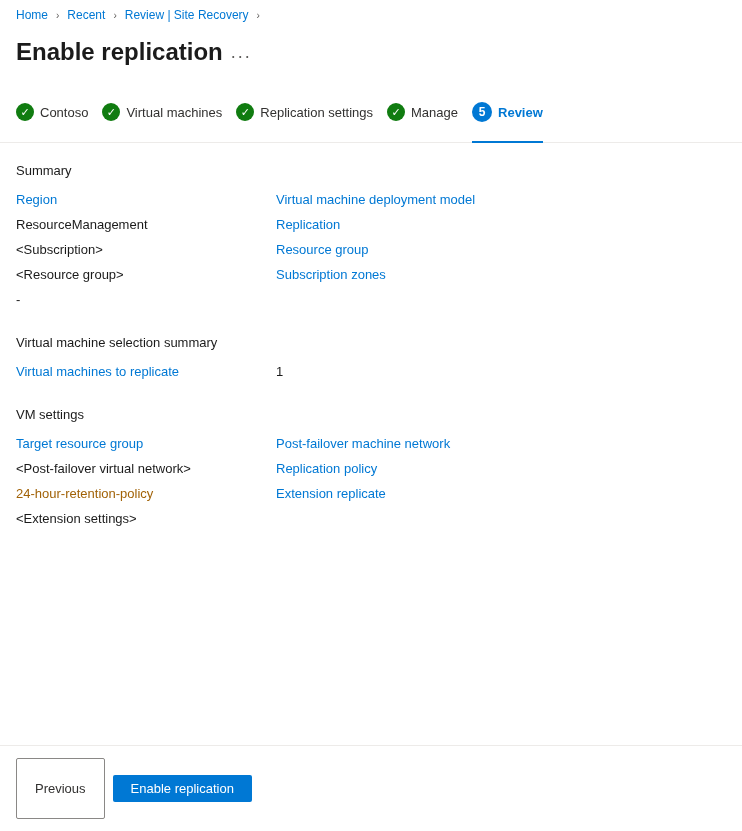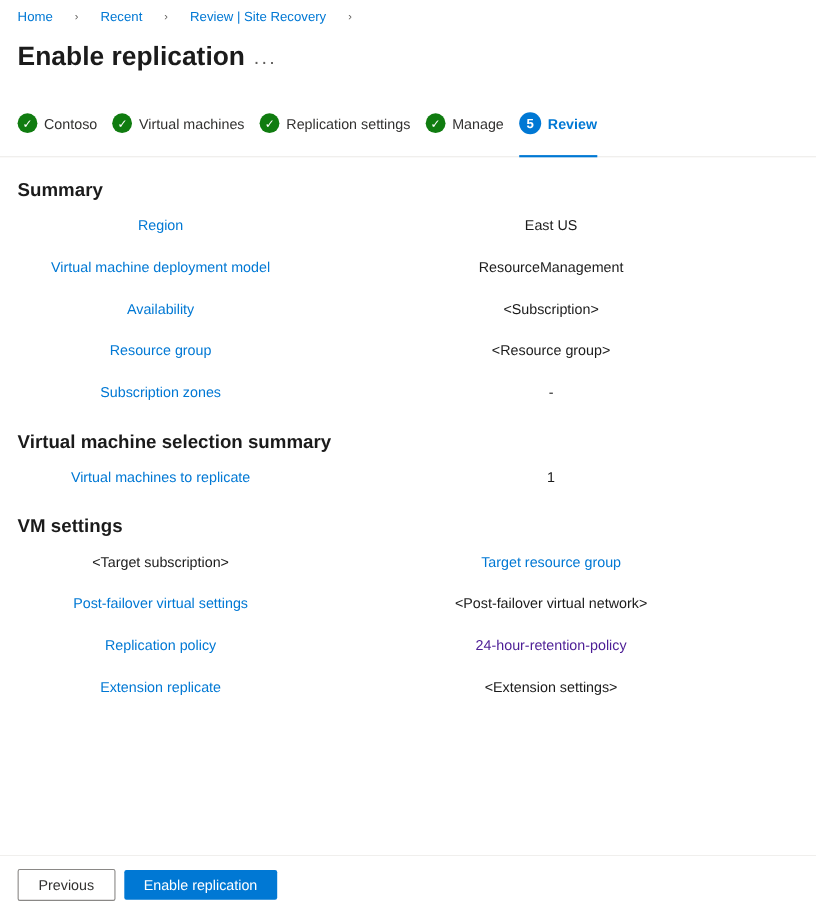--- a/index.html
+++ b/index.html
@@ -11,21 +11,21 @@
       width: 742px;
       min-height: 831px;
     }
 
     .breadcrumb {
       display: flex;
       align-items: center;
       padding: 8px 16px;
       font-size: 12px;
       color: #605e5c;
-      gap: 20px;
+      gap: 8px;
     }
     .breadcrumb a {
       color: #0078d4;
       text-decoration: none;
     }
     .breadcrumb-sep {
       color: #605e5c;
       font-size: 10px;
     }
 
@@ -105,43 +105,42 @@
       font-weight: 600;
       flex-shrink: 0;
     }
 
     
     .content {
       padding: 0 16px 16px 16px;
     }
 
     .section-title {
-      font-size: 17px;
-      font-weight: 700;
+      font-size: 13px;
+      font-weight: 400;
       color: #1b1b1b;
       margin-bottom: 14px;
     }
 
     .summary-table {
       display: grid;
       grid-template-columns: 260px 1fr;
-      row-gap: 23px;
+      row-gap: 10px;
       margin-bottom: 28px;
-      text-align: center;
     }
     .summary-label {
       color: #0078d4;
       font-size: 13px;
     }
     .summary-value {
       color: #1b1b1b;
       font-size: 13px;
     }
     .summary-value.link {
-      color: #4c1d95;
+      color: #a16207;
       cursor: pointer;
     }
 
     .section-block {
       margin-bottom: 28px;
     }
 
     
     .bottom-bar {
       position: fixed;
@@ -149,21 +148,21 @@
       left: 0;
       width: 742px;
       border-top: 1px solid #edebe9;
       background: #fff;
       padding: 12px 16px;
       display: flex;
       align-items: center;
       gap: 8px;
     }
     .btn-previous {
-      padding: 6px 18px;
+      padding: 22px 18px;
       border: 1px solid #8a8886;
       background: #fff;
       color: #323130;
       font-size: 13px;
       cursor: pointer;
       border-radius: 2px;
       text-align: center;
     }
     .btn-enable {
       padding: 6px 18px;
@@ -221,26 +220,25 @@
   </div>
 </div>
 
 <div class="content">
 
   <div class="section-block">
     <div class="section-title">Summary</div>
     <div class="summary-table">
 
       <div class="summary-label">Region</div>
-      <div class="summary-value">East US</div>
 
       <div class="summary-label">Virtual machine deployment model</div>
       <div class="summary-value">ResourceManagement</div>
 
-      <div class="summary-label">Availability</div>
+      <div class="summary-label">Replication</div>
       <div class="summary-value">&lt;Subscription&gt;</div>
 
       <div class="summary-label">Resource group</div>
       <div class="summary-value">&lt;Resource group&gt;</div>
 
       <div class="summary-label">Subscription zones</div>
       <div class="summary-value">-</div>
     </div>
   </div>
 
@@ -249,25 +247,24 @@
     <div class="summary-table">
       <div class="summary-label">Virtual machines to replicate</div>
       <div class="summary-value">1</div>
     </div>
   </div>
 
   <div class="section-block">
     <div class="section-title">VM settings</div>
     <div class="summary-table">
 
-      <div class="summary-value">&lt;Target subscription&gt;</div>
 
       <div class="summary-label">Target resource group</div>
 
-      <div class="summary-label">Post-failover virtual settings</div>
+      <div class="summary-label">Post-failover machine network</div>
       <div class="summary-value">&lt;Post-failover virtual network&gt;</div>
 
       <div class="summary-label">Replication policy</div>
       <div class="summary-value link">24-hour-retention-policy</div>
 
       <div class="summary-label">Extension replicate</div>
       <div class="summary-value">&lt;Extension settings&gt;</div>
     </div>
   </div>
 

